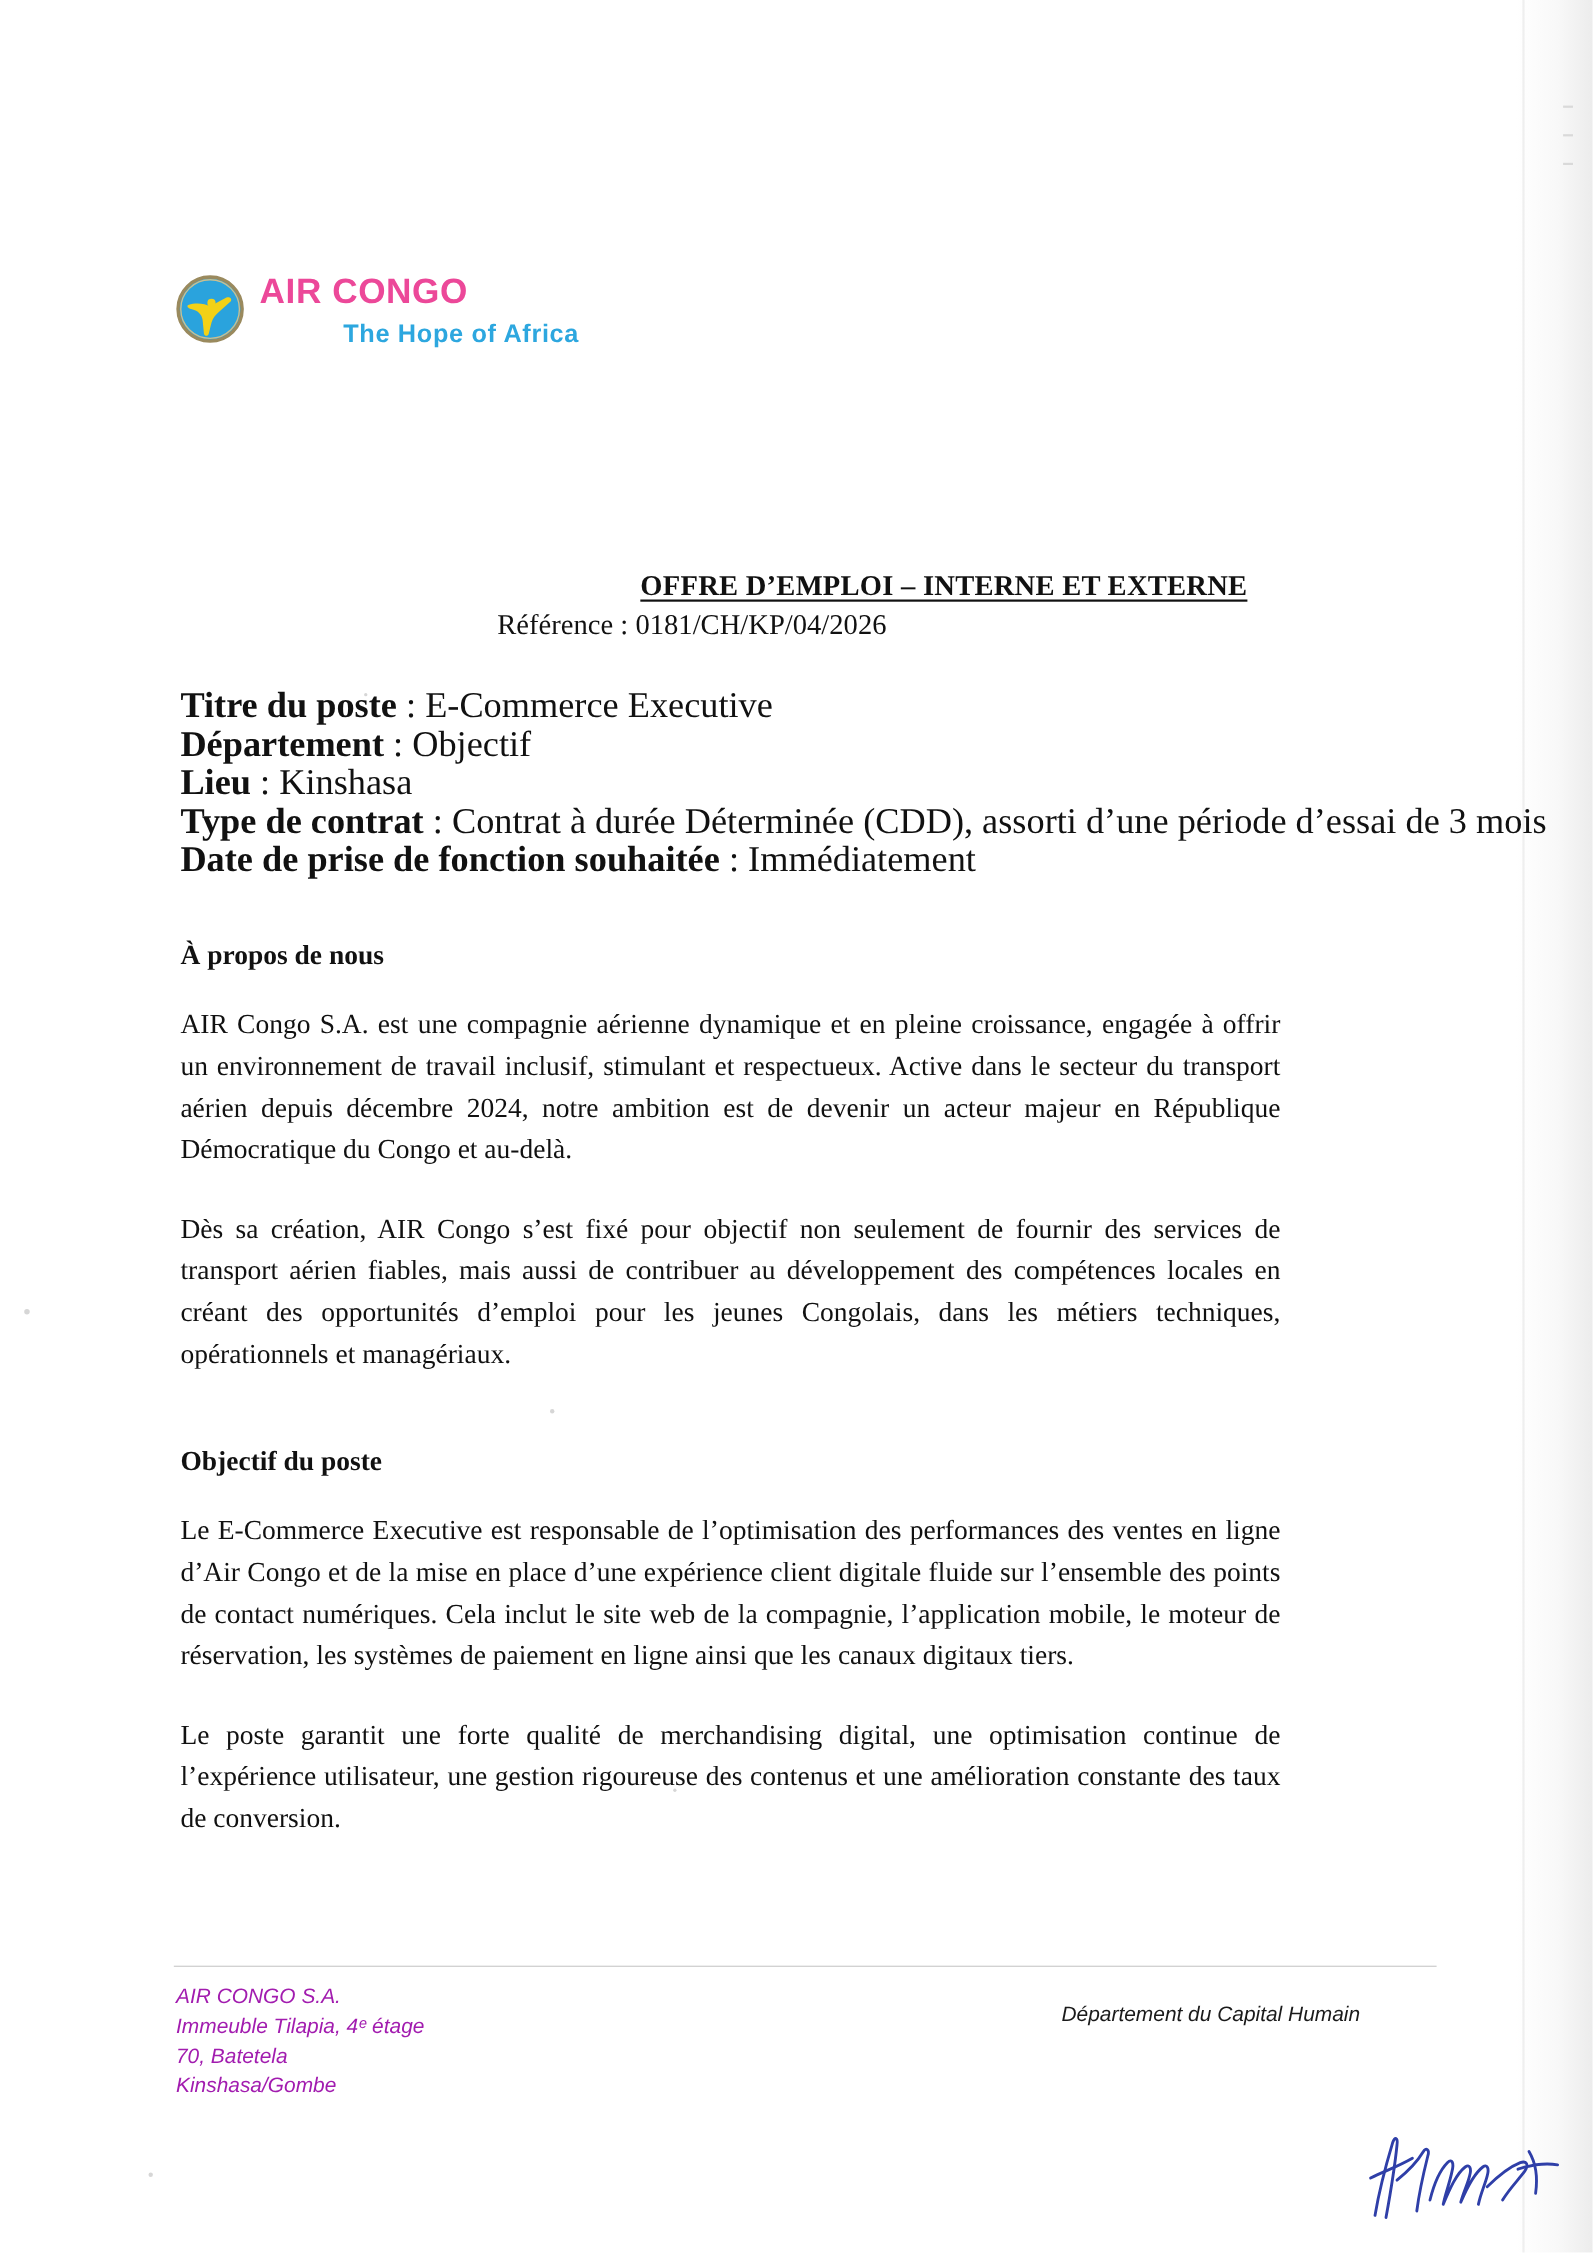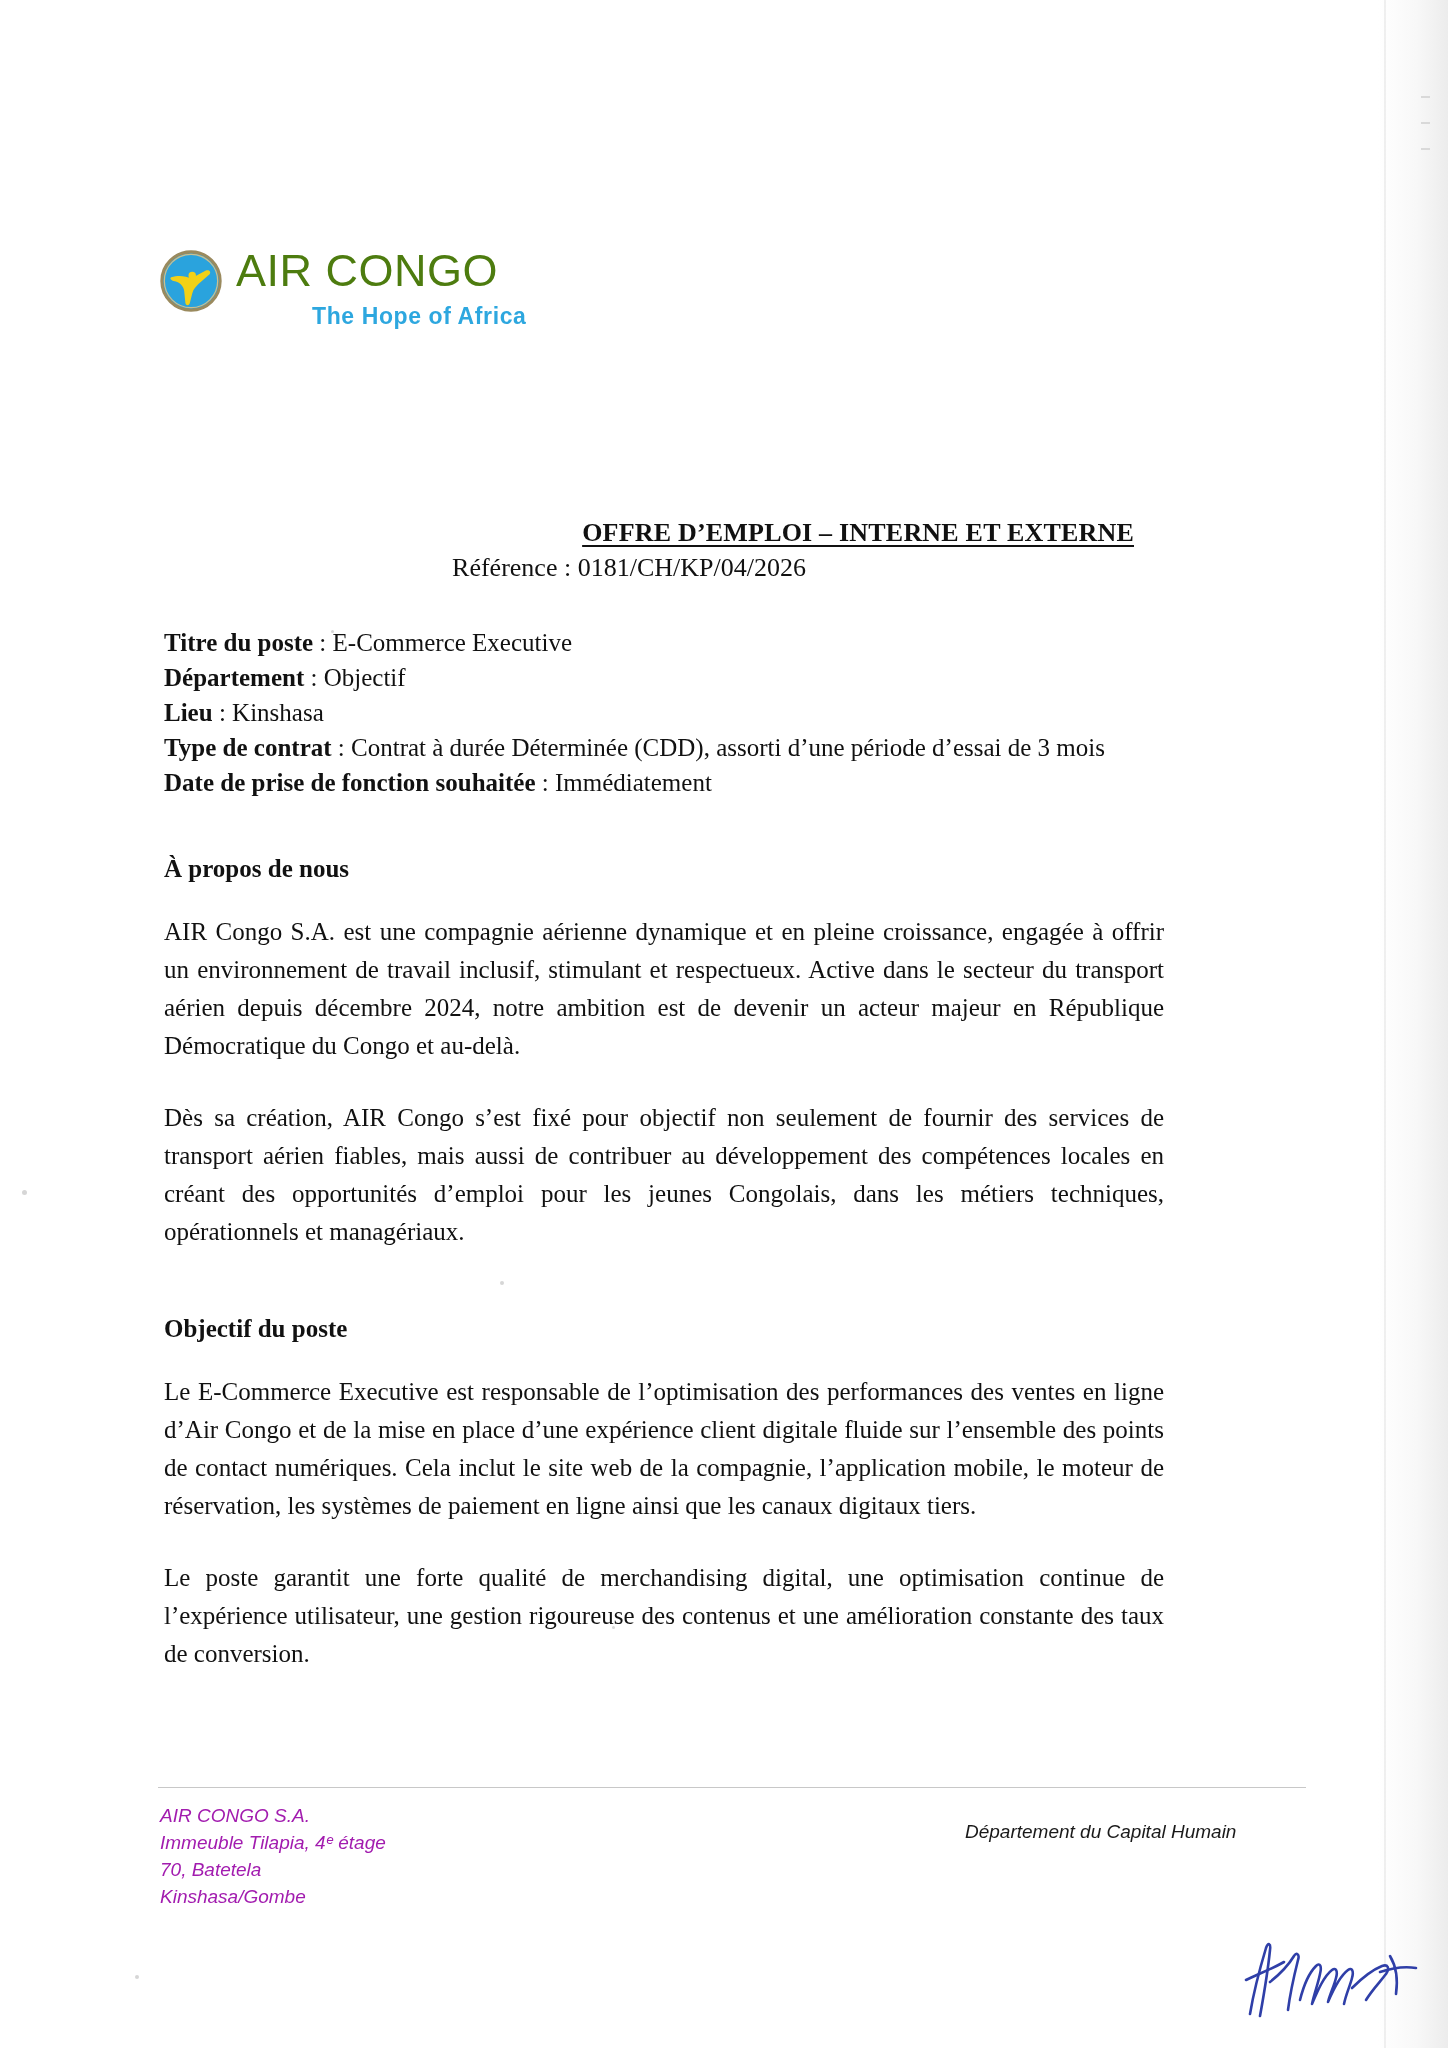--- a/index.html
+++ b/index.html
@@ -59,25 +59,25 @@
     margin-top: 2px;
   }
   .logo-text {
     margin-left: 14px;
     display: flex;
     flex-direction: column;
     align-items: flex-start;
   }
   .logo-wordmark {
     font-family: "Liberation Sans", sans-serif;
-    font-weight: normal;
-    font-size: 45px;
+    font-weight: bold;
+    font-size: 32px;
     letter-spacing: 0.5px;
     line-height: 1;
-    color: #4d7c0f;
+    color: #ec4899;
   }
   .logo-tagline {
     font-family: "Liberation Sans", sans-serif;
     font-weight: bold;
     font-size: 23px;
     letter-spacing: 0.6px;
     color: #2da7df;
     margin-top: 10px;
     margin-left: 76px;
   }
@@ -107,21 +107,21 @@
   }
 
   
   .meta {
     position: absolute;
     left: 164px;
     top: 625px;
     width: 1000px;
   }
   .meta-line {
-    font-size: 25px;
+    font-size: 33px;
     line-height: 35px;
     white-space: nowrap;
   }
   .meta-line b {
     font-weight: bold;
   }
 
   
   .content {
     position: absolute;

